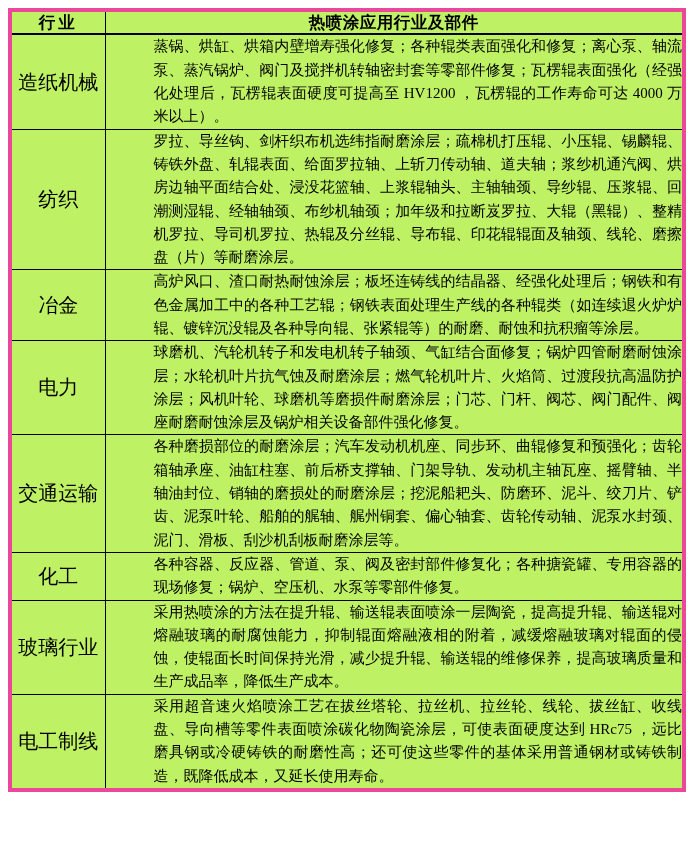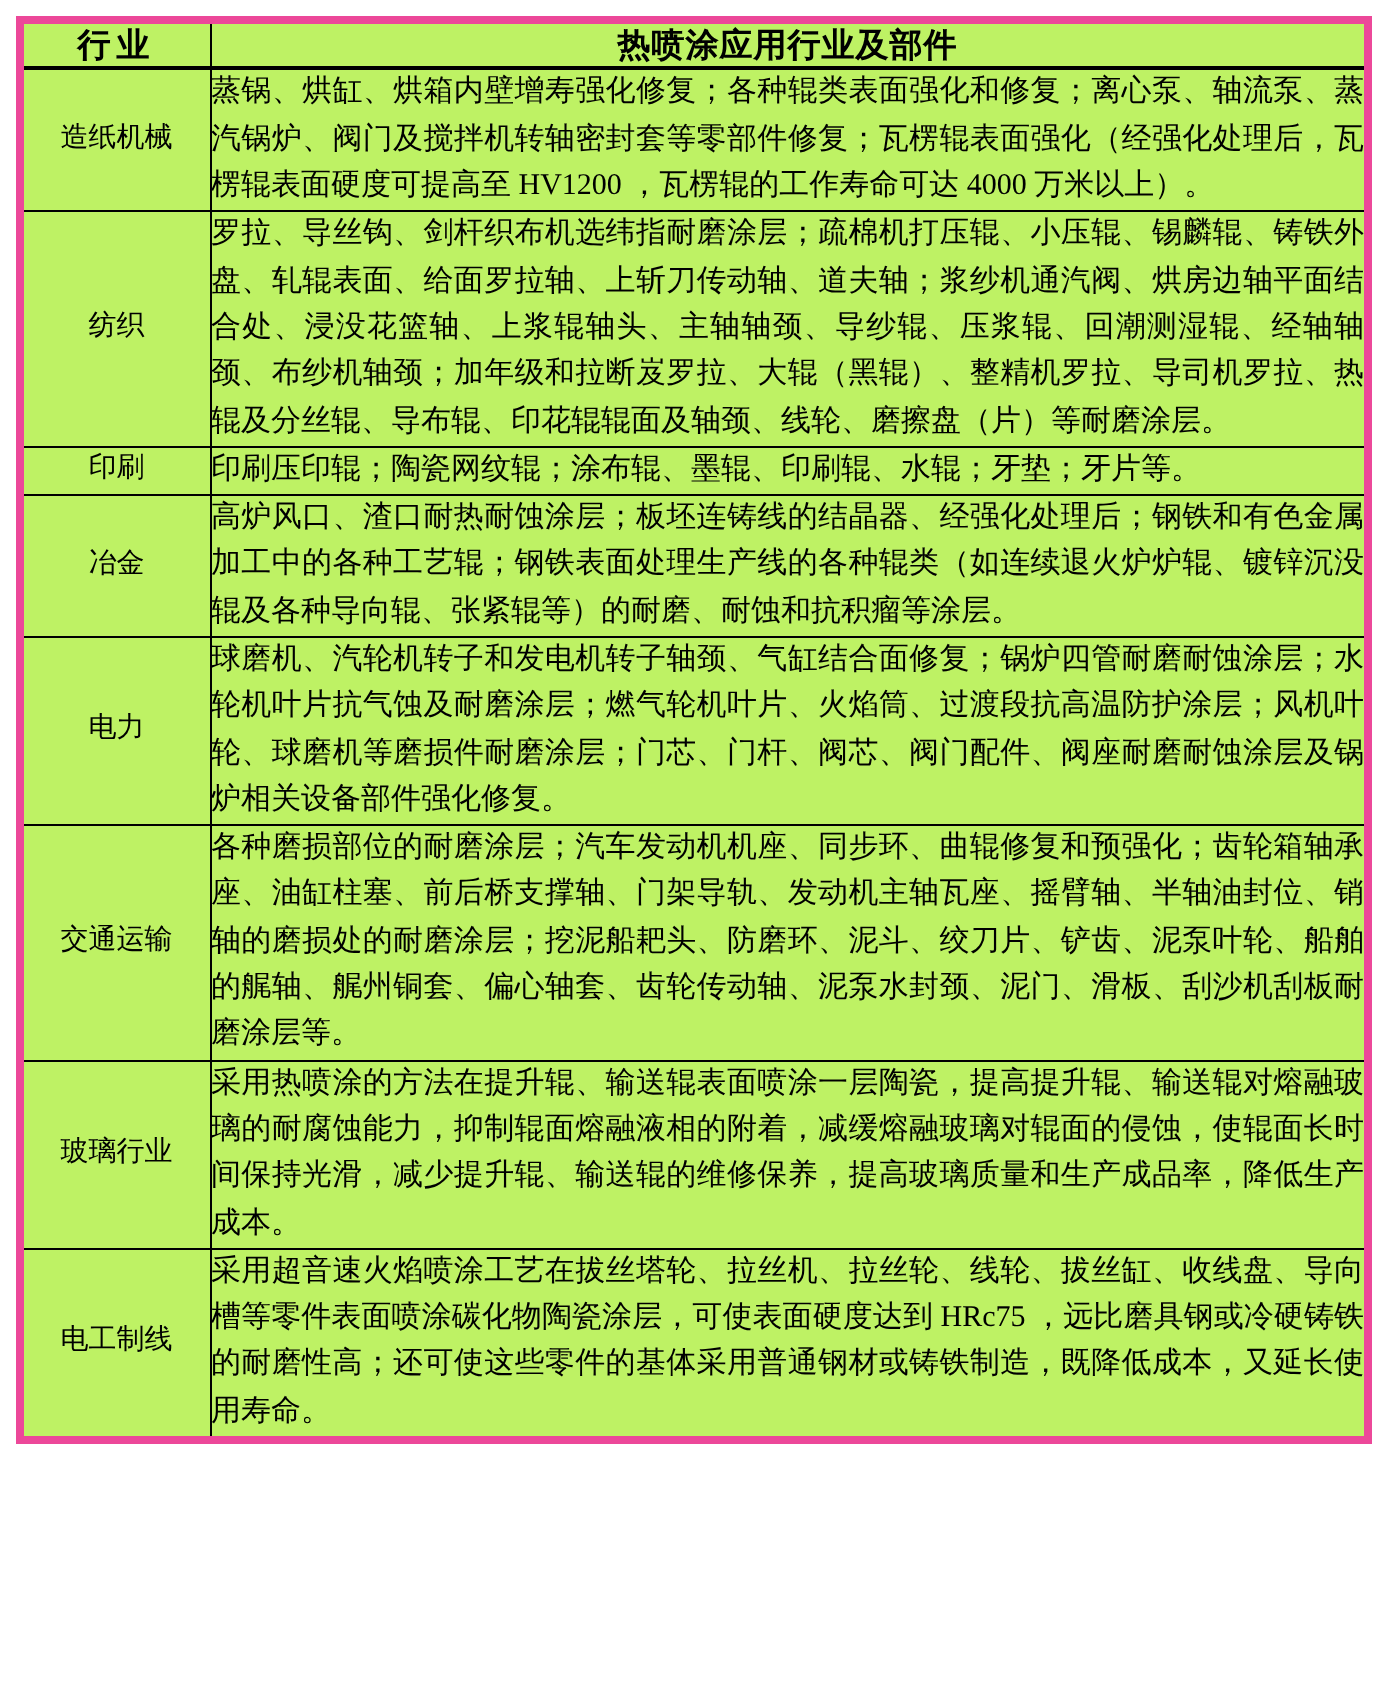--- a/index.html
+++ b/index.html
@@ -44,36 +44,36 @@
     color: #000000;
   }
   
   table.app-table tr:first-child th {
     border-top: 2px solid #000000;
     border-bottom: 2px solid #000000;
   }
   table.app-table tr:first-child th:first-child { border-left: 2px solid #000000; }
   table.app-table tr:first-child th:last-child  { border-right: 2px solid #000000; }
   table.app-table tbody tr td:first-child { border-left: 2px solid #000000; }
-  table.app-table tbody tr td:last-child  { border-right: 2px solid #000000; }
+  table.app-table tbody tr td:last-child  { border-right: 2px solid #000000; padding-left: 48px; }
   table.app-table tbody tr:last-child td  { border-bottom: 2px solid #000000; }
 
   .hdr-cell {
     text-align: center;
     font-weight: bold;
     font-size: 16.5px;
     line-height: 1.3;
     padding: 3px 4px 4px 4px;
     letter-spacing: 0.5px;
   }
   .hdr-industry { letter-spacing: 3px; }
 
   .industry-cell {
     text-align: center;
-    font-size: 14px;
+    font-size: 20px;
     line-height: 1.35;
     padding: 4px 3px;
     white-space: nowrap;
   }
   .detail-cell {
     text-align: justify;
     text-justify: inter-ideograph;
     font-size: 15px;
     line-height: 23.3px;
     padding: 2px 6px 3px 7px;
@@ -99,34 +99,34 @@
       <tbody id="table-body">
           <tr>
             <td class="industry-cell">造纸机械</td>
             <td class="detail-cell">蒸锅、烘缸、烘箱内壁增寿强化修复；各种辊类表面强化和修复；离心泵、轴流泵、蒸汽锅炉、阀门及搅拌机转轴密封套等零部件修复；瓦楞辊表面强化（经强化处理后，瓦楞辊表面硬度可提高至 HV1200 ，瓦楞辊的工作寿命可达 4000 万米以上）。</td>
           </tr>
           <tr>
             <td class="industry-cell">纺织</td>
             <td class="detail-cell">罗拉、导丝钩、剑杆织布机选纬指耐磨涂层；疏棉机打压辊、小压辊、锡麟辊、铸铁外盘、轧辊表面、给面罗拉轴、上斩刀传动轴、道夫轴；浆纱机通汽阀、烘房边轴平面结合处、浸没花篮轴、上浆辊轴头、主轴轴颈、导纱辊、压浆辊、回潮测湿辊、经轴轴颈、布纱机轴颈；加年级和拉断岌罗拉、大辊（黑辊）、整精机罗拉、导司机罗拉、热辊及分丝辊、导布辊、印花辊辊面及轴颈、线轮、磨擦盘（片）等耐磨涂层。</td>
           </tr>
           <tr>
-            <td class="industry-cell">印刷</td>
-            <td class="detail-cell">印刷压印辊；陶瓷网纹辊；涂布辊、墨辊、印刷辊、水辊；牙垫；牙片等。</td>
-          </tr>
-          <tr>
             <td class="industry-cell">冶金</td>
             <td class="detail-cell">高炉风口、渣口耐热耐蚀涂层；板坯连铸线的结晶器、经强化处理后；钢铁和有色金属加工中的各种工艺辊；钢铁表面处理生产线的各种辊类（如连续退火炉炉辊、镀锌沉没辊及各种导向辊、张紧辊等）的耐磨、耐蚀和抗积瘤等涂层。</td>
           </tr>
           <tr>
             <td class="industry-cell">电力</td>
             <td class="detail-cell">球磨机、汽轮机转子和发电机转子轴颈、气缸结合面修复；锅炉四管耐磨耐蚀涂层；水轮机叶片抗气蚀及耐磨涂层；燃气轮机叶片、火焰筒、过渡段抗高温防护涂层；风机叶轮、球磨机等磨损件耐磨涂层；门芯、门杆、阀芯、阀门配件、阀座耐磨耐蚀涂层及锅炉相关设备部件强化修复。</td>
           </tr>
           <tr>
             <td class="industry-cell">交通运输</td>
             <td class="detail-cell">各种磨损部位的耐磨涂层；汽车发动机机座、同步环、曲辊修复和预强化；齿轮箱轴承座、油缸柱塞、前后桥支撑轴、门架导轨、发动机主轴瓦座、摇臂轴、半轴油封位、销轴的磨损处的耐磨涂层；挖泥船耙头、防磨环、泥斗、绞刀片、铲齿、泥泵叶轮、船舶的艉轴、艉州铜套、偏心轴套、齿轮传动轴、泥泵水封颈、泥门、滑板、刮沙机刮板耐磨涂层等。</td>
+          </tr>
+          <tr>
+            <td class="industry-cell">化工</td>
+            <td class="detail-cell">各种容器、反应器、管道、泵、阀及密封部件修复化；各种搪瓷罐、专用容器的现场修复；锅炉、空压机、水泵等零部件修复。</td>
           </tr>
           <tr>
             <td class="industry-cell">玻璃行业</td>
             <td class="detail-cell">采用热喷涂的方法在提升辊、输送辊表面喷涂一层陶瓷，提高提升辊、输送辊对熔融玻璃的耐腐蚀能力，抑制辊面熔融液相的附着，减缓熔融玻璃对辊面的侵蚀，使辊面长时间保持光滑，减少提升辊、输送辊的维修保养，提高玻璃质量和生产成品率，降低生产成本。</td>
           </tr>
           <tr>
             <td class="industry-cell">电工制线</td>
             <td class="detail-cell">采用超音速火焰喷涂工艺在拔丝塔轮、拉丝机、拉丝轮、线轮、拔丝缸、收线盘、导向槽等零件表面喷涂碳化物陶瓷涂层，可使表面硬度达到 HRc75 ，远比磨具钢或冷硬铸铁的耐磨性高；还可使这些零件的基体采用普通钢材或铸铁制造，既降低成本，又延长使用寿命。</td>
           </tr>
         </tbody>

